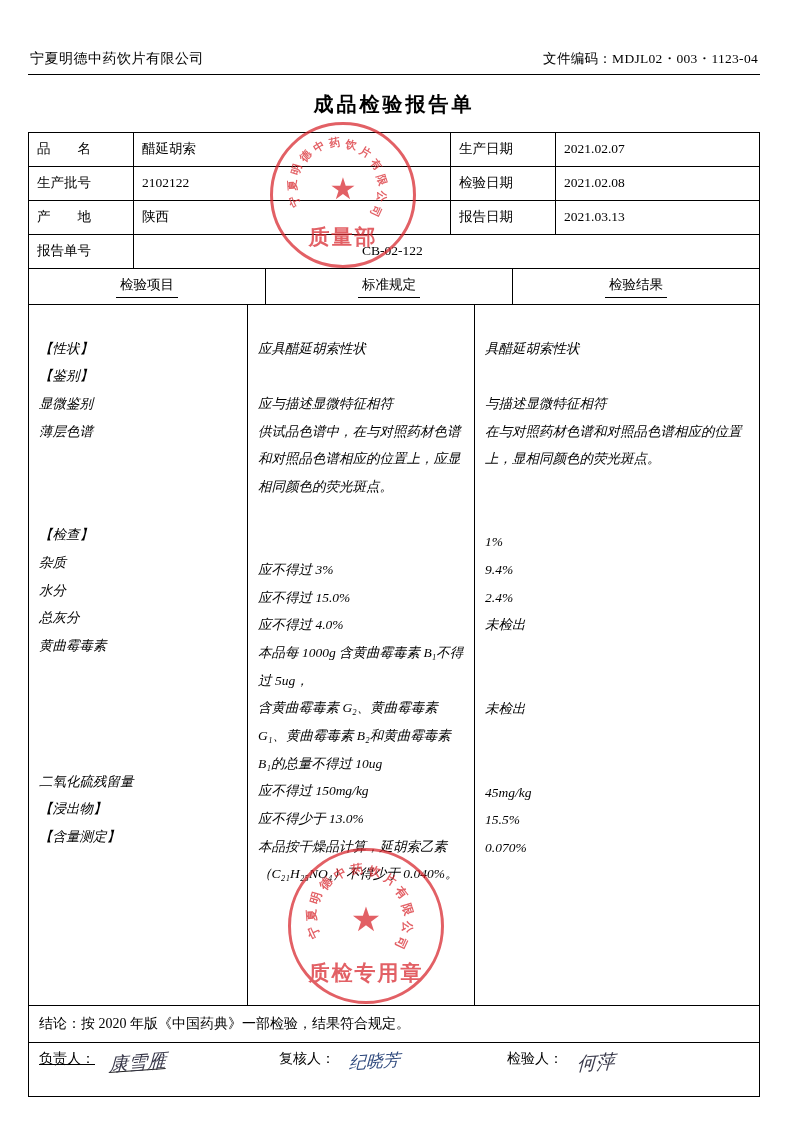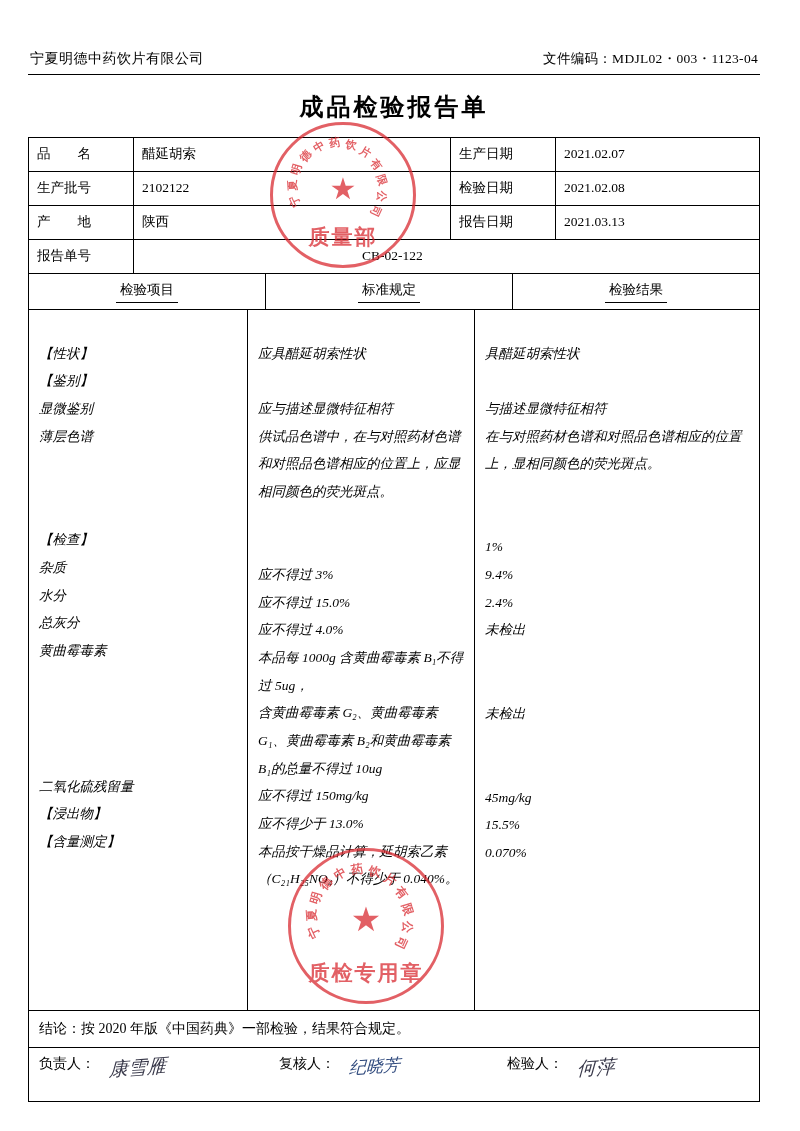--- a/index.html
+++ b/index.html
@@ -35,21 +35,21 @@
   .company {
     letter-spacing: 0.5px;
   }
   .doc-code {
     letter-spacing: 0.3px;
     font-size: 13.5px;
   }
 
   .title {
     text-align: center;
-    font-size: 24px;
+    font-size: 20px;
     font-weight: bold;
     letter-spacing: 3px;
     margin: 16px 0 14px 0;
   }
 
   
   table.main {
     width: 100%;
     border-collapse: collapse;
     table-layout: fixed;
@@ -111,21 +111,21 @@
   .sign-row {
     display: flex;
     font-size: 14px;
     border: 1px solid #000;
     border-top: 0;
     height: 46px;
     align-items: flex-start;
     padding-top: 7px;
   }
   .sign-cell { display: flex; align-items: flex-start; }
-  .sign-cell.a { width: 240px; padding-left: 10px; }
+  .sign-cell.a { width: 240px; padding-left: 10px; text-decoration: underline; }
   .sign-cell.b { width: 228px; }
   .sign-cell.c { flex: 1; }
   .sig-name {
     font-family: "DejaVu Serif", serif;
     font-style: italic;
     font-size: 19px;
     color: #1a1a2e;
     margin-left: 14px;
     transform: rotate(-4deg) skewX(-6deg);
     opacity: 0.88;

